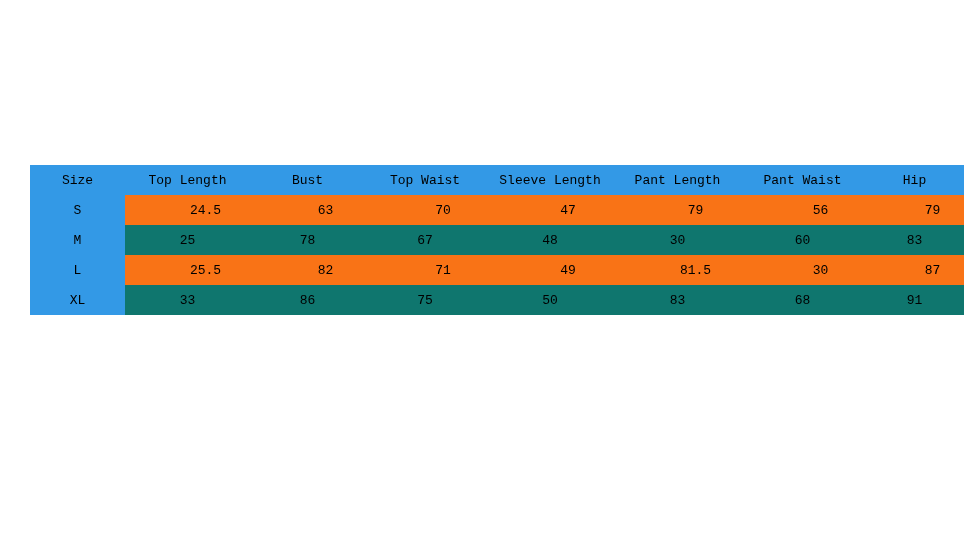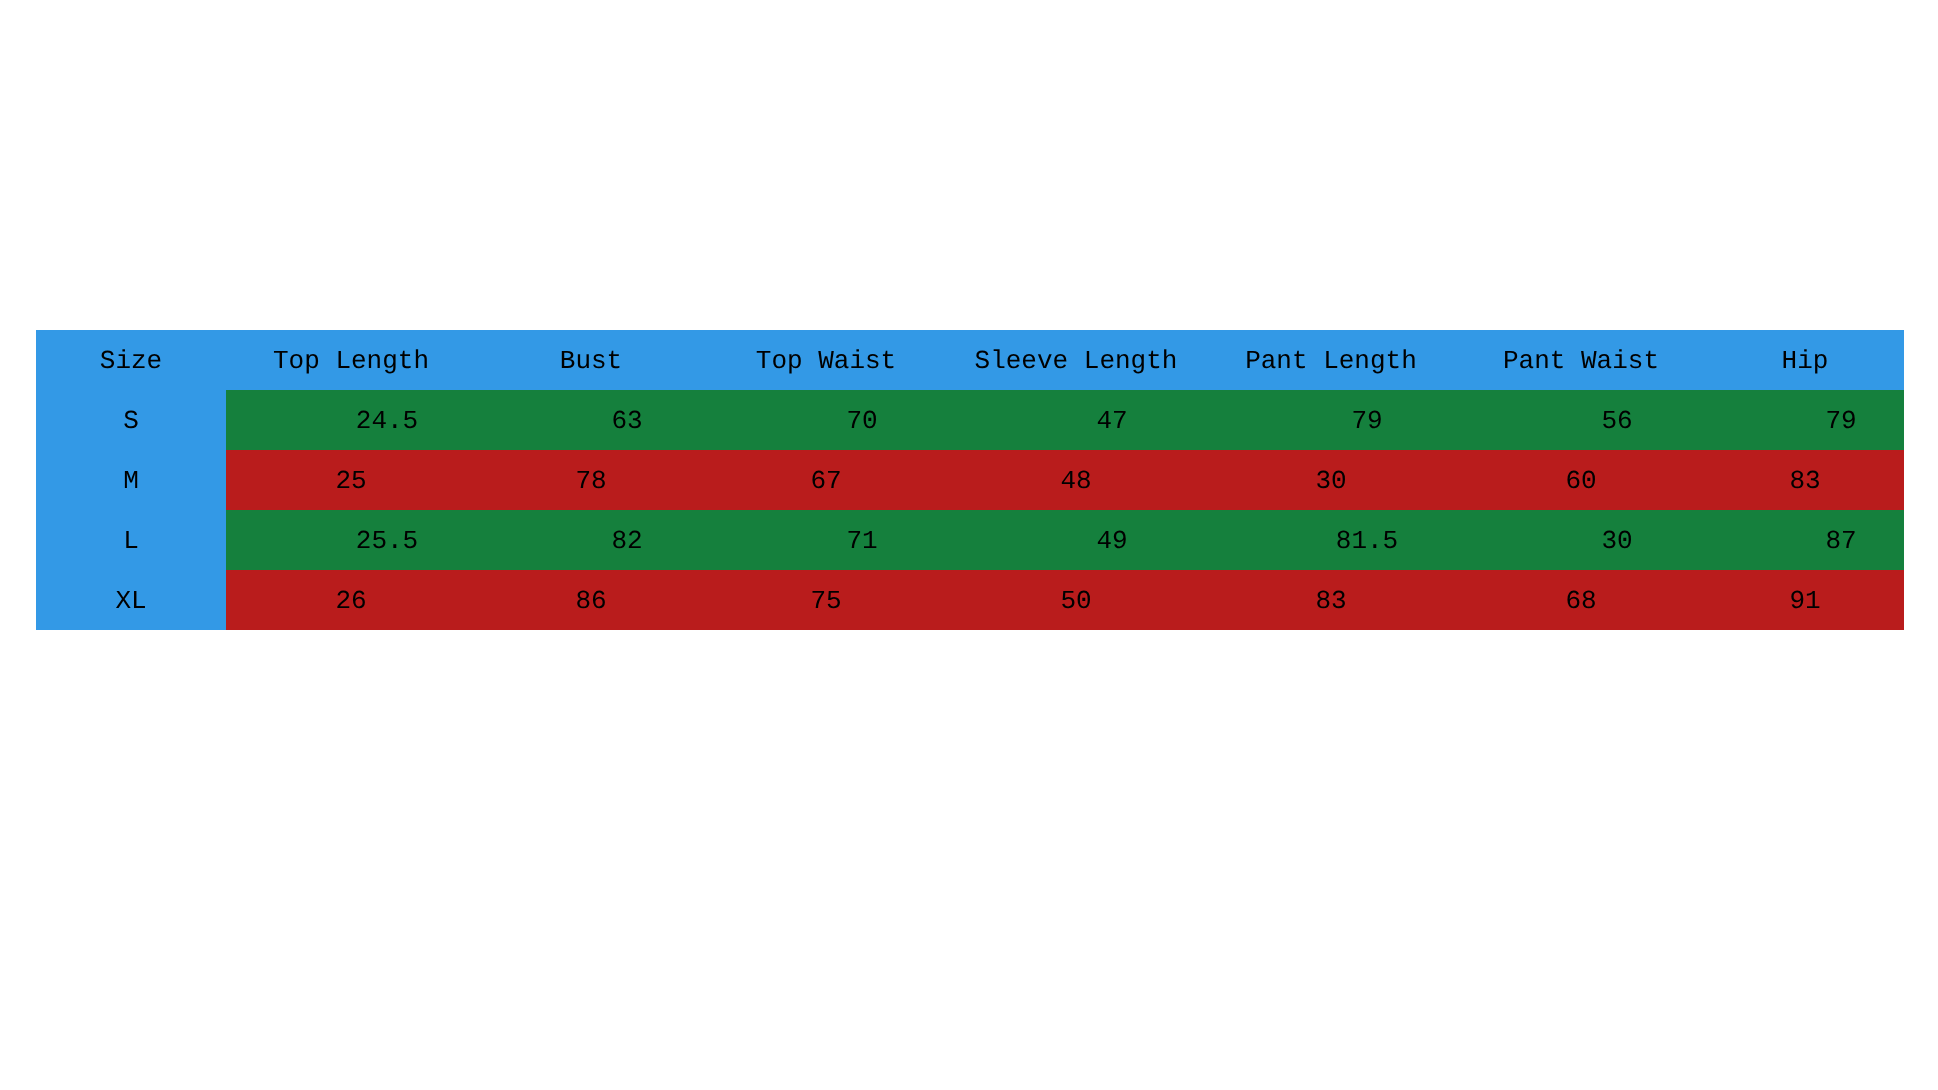--- a/index.html
+++ b/index.html
@@ -15,20 +15,21 @@
   .wrap {
     position: absolute;
     left: 18px;
     top: 165px;
     width: 934px;
   }
   table {
     border-collapse: collapse;
     width: 100%;
     table-layout: fixed;
+    margin-left: 12px;
   }
   th, td {
     text-align: center;
     padding: 0;
     font-weight: normal;
     height: 30px;
     vertical-align: middle;
     overflow: hidden;
     white-space: nowrap;
   }
@@ -38,22 +39,22 @@
     height: 30px;
   }
   
   td.size-col {
     background: #3399e6;
     color: #000000;
   }
   td.data-col {
     color: #000000;
   }
-  tr.row-a td.data-col { background: #15803d; padding-left: 36px; }
-  tr.row-b td.data-col { background: #b91c1c; }
+  tr.row-a td.data-col { background: #f97316; padding-left: 36px; }
+  tr.row-b td.data-col { background: #0f766e; }
 
   col.c0 { width: 95px; }
   col.c1 { width: 125px; }
   col.c2 { width: 115px; }
   col.c3 { width: 120px; }
   col.c4 { width: 130px; }
   col.c5 { width: 125px; }
   col.c6 { width: 125px; }
   col.c7 { width: 99px; }
 </style>
@@ -110,21 +111,21 @@
         <td class="data-col">25.5</td>
         <td class="data-col">82</td>
         <td class="data-col">71</td>
         <td class="data-col">49</td>
         <td class="data-col">81.5</td>
         <td class="data-col">30</td>
         <td class="data-col">87</td>
       </tr>
       <tr class="row-b">
         <td class="size-col">XL</td>
-        <td class="data-col">26</td>
+        <td class="data-col">33</td>
         <td class="data-col">86</td>
         <td class="data-col">75</td>
         <td class="data-col">50</td>
         <td class="data-col">83</td>
         <td class="data-col">68</td>
         <td class="data-col">91</td>
       </tr>
     </tbody>
   </table>
 </div>

